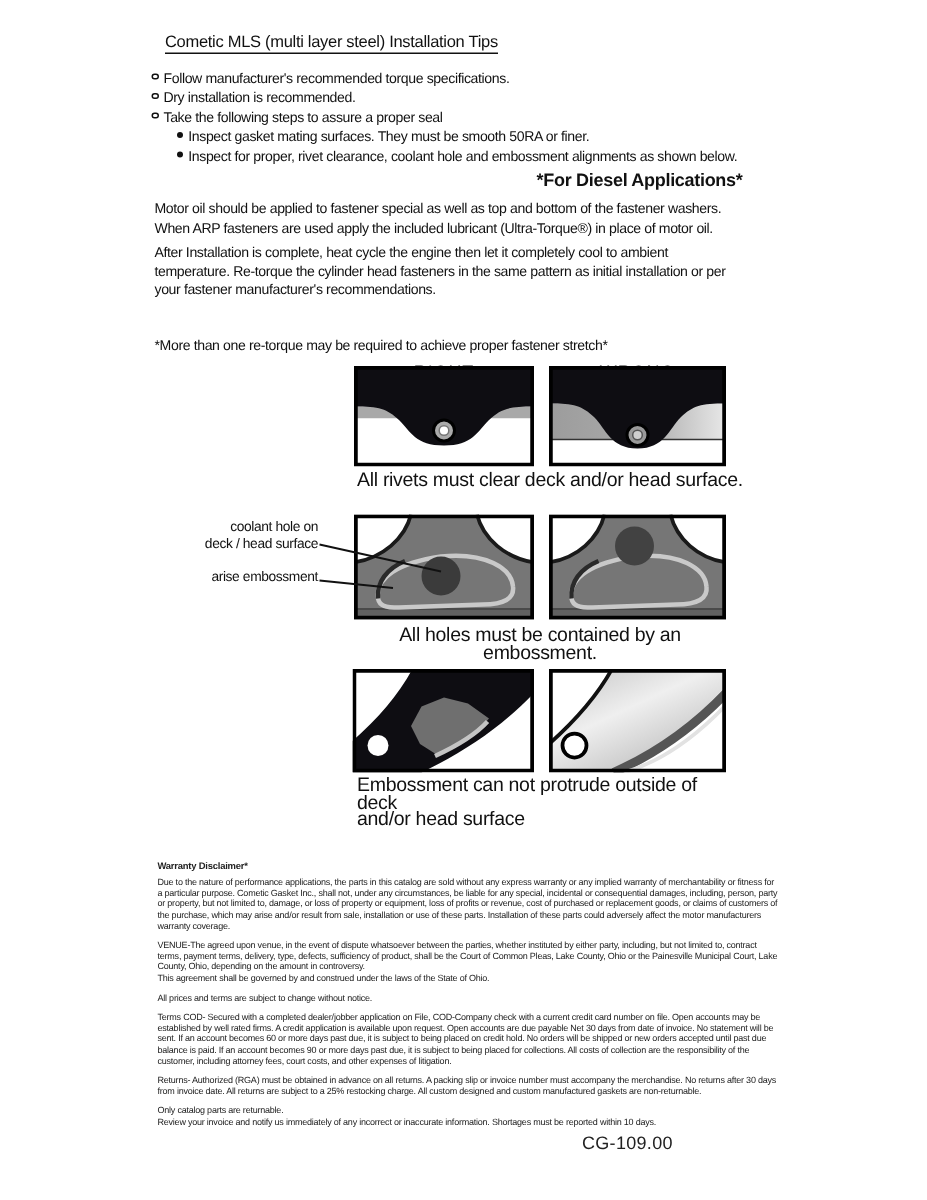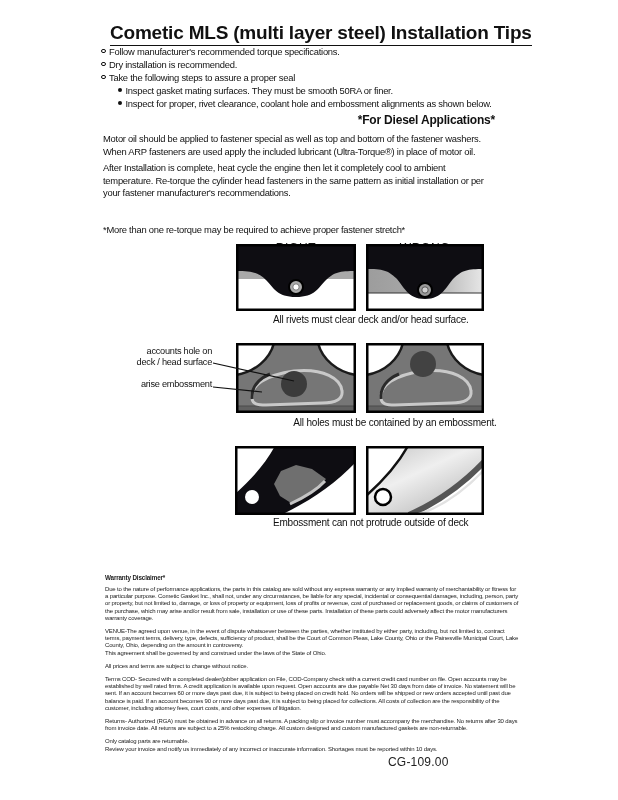--- a/index.html
+++ b/index.html
@@ -10,21 +10,21 @@
     height: 800px;
     background: #ffffff;
     font-family: "Liberation Sans", sans-serif;
     color: #111111;
     overflow: hidden;
   }
   .abs { position: absolute; }
 
   .doc-title {
     top: 22px; left: 110px;
-    font-size: 19px; font-weight: bold;
+    font-size: 11px; font-weight: normal;
     letter-spacing: -0.2px;
     border-bottom: 1.6px solid #111;
     padding-bottom: 1px;
     display: inline-block;
   }
 
   .bullets { top: 45px; left: 101px; width: 412px; font-size: 9.4px; letter-spacing: -0.25px; }
   .bullet-row { display: flex; align-items: flex-start; line-height: 13px; }
   .bullet-row .marker-circle {
     flex: 0 0 auto;
@@ -45,21 +45,21 @@
   .diesel p { line-height: 12.5px; }
   .diesel .p2 { margin-top: 4px; }
   .diesel .note { margin-top: 24px; }
 
   .dlabel {
     font-size: 12px; letter-spacing: 0.6px;
     text-align: center; color: #111; margin-top: 12px;
   }
   .dbox { line-height: 0; }
   .dbox svg { display: block; }
-  .caption { font-size: 10px; letter-spacing: -0.2px; line-height: 11.5px; margin-left: 35px; }
+  .caption { font-size: 13px; letter-spacing: -0.2px; line-height: 11.5px; }
 
   .callout {
     font-size: 9.2px; letter-spacing: -0.25px; line-height: 11px;
     text-align: right; color: #111;
   }
   .leader-svg { pointer-events: none; }
 
   .legal { top: 574px; left: 105px; width: 415px; font-size: 6px; letter-spacing: -0.15px; color: #222; }
   .legal-heading { font-size: 6.3px; font-weight: bold; margin-bottom: 5px; }
   .legal p { line-height: 7.2px; }
@@ -136,21 +136,21 @@
       <circle cx="59" cy="46" r="3.2" fill="#cfcfcf" stroke="#555" stroke-width="1"></circle>
       <rect x="1.25" y="1.25" width="115.5" height="64.5" fill="none" stroke="#000" stroke-width="2.5"></rect>
     </svg>
   </div>
   <div class="abs caption" style="top:314px; left:238px; width:260px;">All rivets must clear deck and/or head surface.</div>
 
   <div class="abs dlabel" style="top:330px; left:236px; width:120px;">RIGHT</div>
   <div class="abs dlabel" style="top:330px; left:366px; width:118px;">WRONG</div>
 
   <div class="abs callout" style="top:346px; left:96px; width:116px;">
-    <div>accounts hole on</div>
+    <div>coolant hole on</div>
     <div>deck / head surface</div>
   </div>
   <div class="abs callout" style="top:379px; left:96px; width:116px;">
     <div>arise embossment</div>
   </div>
 
   <div class="abs dbox" style="top:343px; left:236px; width:120px; height:70px;">
     <svg viewBox="0 0 120 70" width="120" height="70">
       <rect width="120" height="70" fill="#767676"></rect>
       <path d="M0,0 L38,0 C34,16 19,29 0,32 Z" fill="#ffffff"></path>
@@ -214,20 +214,21 @@
       <path d="M42,0 L118,0 L118,14 C96,37 72,55 44,69 L0,69 L0,50 C18,34 32,18 42,0 Z" fill="url(#g3)"></path>
       <path d="M42,0 C32,18 18,34 0,50" fill="none" stroke="#111" stroke-width="2.5"></path>
       <path d="M118,16 C95,40 70,57 43,69" fill="none" stroke="#555555" stroke-width="6"></path>
       <path d="M118,24 C97,46 74,62 50,69" fill="none" stroke="#e2e2e2" stroke-width="2.5"></path>
       <circle cx="17" cy="51" r="8" fill="#ffffff" stroke="#000" stroke-width="2.5"></circle>
       <rect x="1.25" y="1.25" width="115.5" height="66.5" fill="none" stroke="#000" stroke-width="2.5"></rect>
     </svg>
   </div>
   <div class="abs caption" style="top:517px; left:238px; width:250px;">
     <div>Embossment can not protrude outside of deck</div>
+    <div>and/or head surface</div>
   </div>
 
   <div class="abs legal">
     <div class="legal-heading">Warranty Disclaimer*</div>
     <p>Due to the nature of performance applications, the parts in this catalog are sold without any express warranty or any implied warranty of merchantability or fitness for a particular purpose.  Cometic Gasket Inc., shall not, under any circumstances, be liable for any special, incidental or consequential damages, including, person, party or property, but not limited to, damage, or loss of property or equipment, loss of profits or revenue, cost of purchased or replacement goods, or claims of customers of the purchase, which may arise and/or result from sale, installation or use of these parts.  Installation of these parts could adversely affect the motor manufacturers warranty coverage.</p>
     <p class="gap">VENUE-The agreed upon venue, in the event of dispute whatsoever between the parties, whether instituted by either party, including, but not limited to, contract terms, payment terms, delivery, type, defects, sufficiency of product, shall be the Court of Common Pleas, Lake County, Ohio or the Painesville Municipal Court, Lake County, Ohio, depending on the amount in controversy.</p>
     <p>This agreement shall be governed by and construed under the laws of the State of Ohio.</p>
     <p class="gap">All prices and terms are subject to change without notice.</p>
     <p class="gap">Terms COD- Secured with a completed dealer/jobber application on File, COD-Company check with a current credit card number on file.  Open accounts may be established by well rated firms.  A credit application is available upon request.  Open accounts are due payable Net 30 days from date of invoice.  No statement will be sent.  If an account becomes 60 or more days past due, it is subject to being placed on credit hold.  No orders will be shipped or new orders accepted until past due balance is paid.  If an account becomes 90 or more days past due, it is subject to being placed for collections.  All costs of collection are the responsibility of the customer, including attorney fees, court costs, and other expenses of litigation.</p>
     <p class="gap">Returns- Authorized (RGA) must be obtained in advance on all returns.  A packing slip or invoice number must accompany the merchandise.  No returns after 30 days from invoice date.  All returns are subject to a 25% restocking charge.  All custom designed and custom manufactured gaskets are non-returnable.</p>

